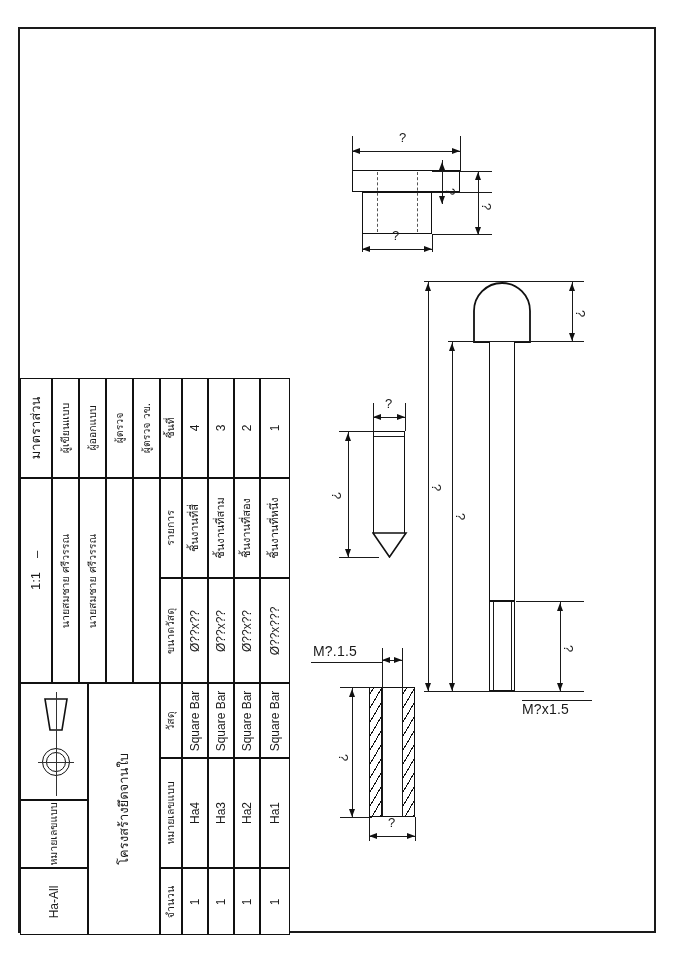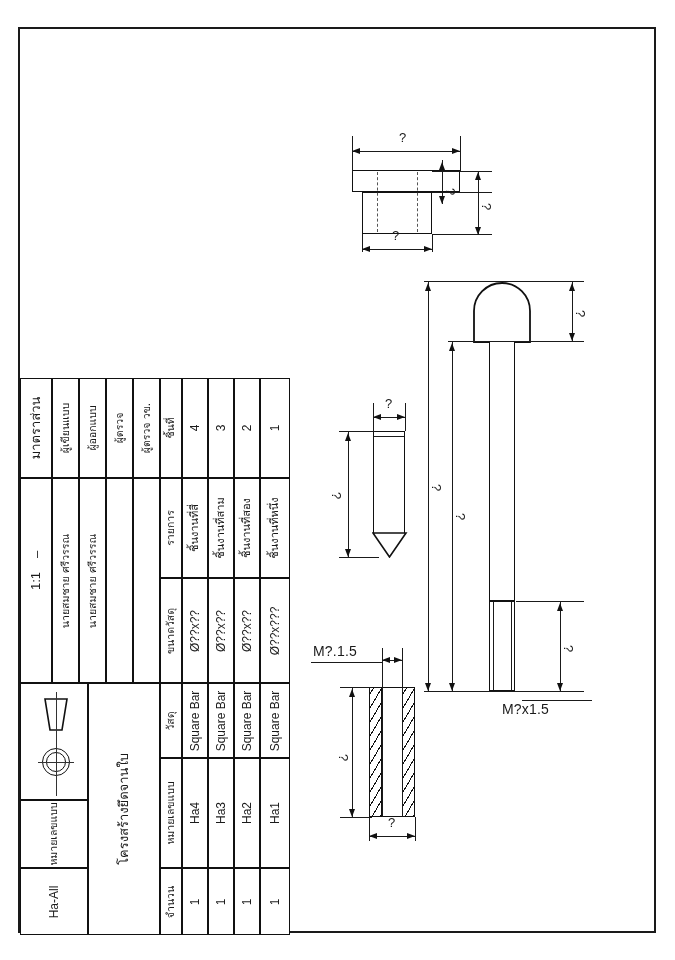--- a/index.html
+++ b/index.html
@@ -170,21 +170,21 @@
     <div class="arw arw-u" style="left:449px;top:343px;"></div>
     <div class="arw arw-d" style="left:449px;top:683px;"></div>
     <div class="dimtxt rot90" style="left:457px;top:510px;">?</div>
 
     <div class="ln vl" style="left:560px;top:601px;height:90px;"></div>
     <div class="arw arw-u" style="left:557px;top:603px;"></div>
     <div class="arw arw-d" style="left:557px;top:683px;"></div>
     <div class="dimtxt rot90" style="left:565px;top:642px;">?</div>
 
     <div class="ln hl" style="left:522px;top:700px;width:70px;"></div>
-    <div class="lbl" style="left:502px;top:701px;">M?x1.5</div>
+    <div class="lbl" style="left:522px;top:701px;">M?x1.5</div>
   </div>
 
   <div>
 
     <div class="thinbox" style="left:369px;top:687px;width:46px;height:130px;"></div>
 
     <div class="hatch" style="left:369px;top:687px;width:13px;height:130px;border-width:1.4px;"></div>
     <div class="hatch" style="left:402px;top:687px;width:13px;height:130px;border-width:1.4px;"></div>
 
     <div class="ln vl" style="left:382px;top:687px;height:130px;"></div>

